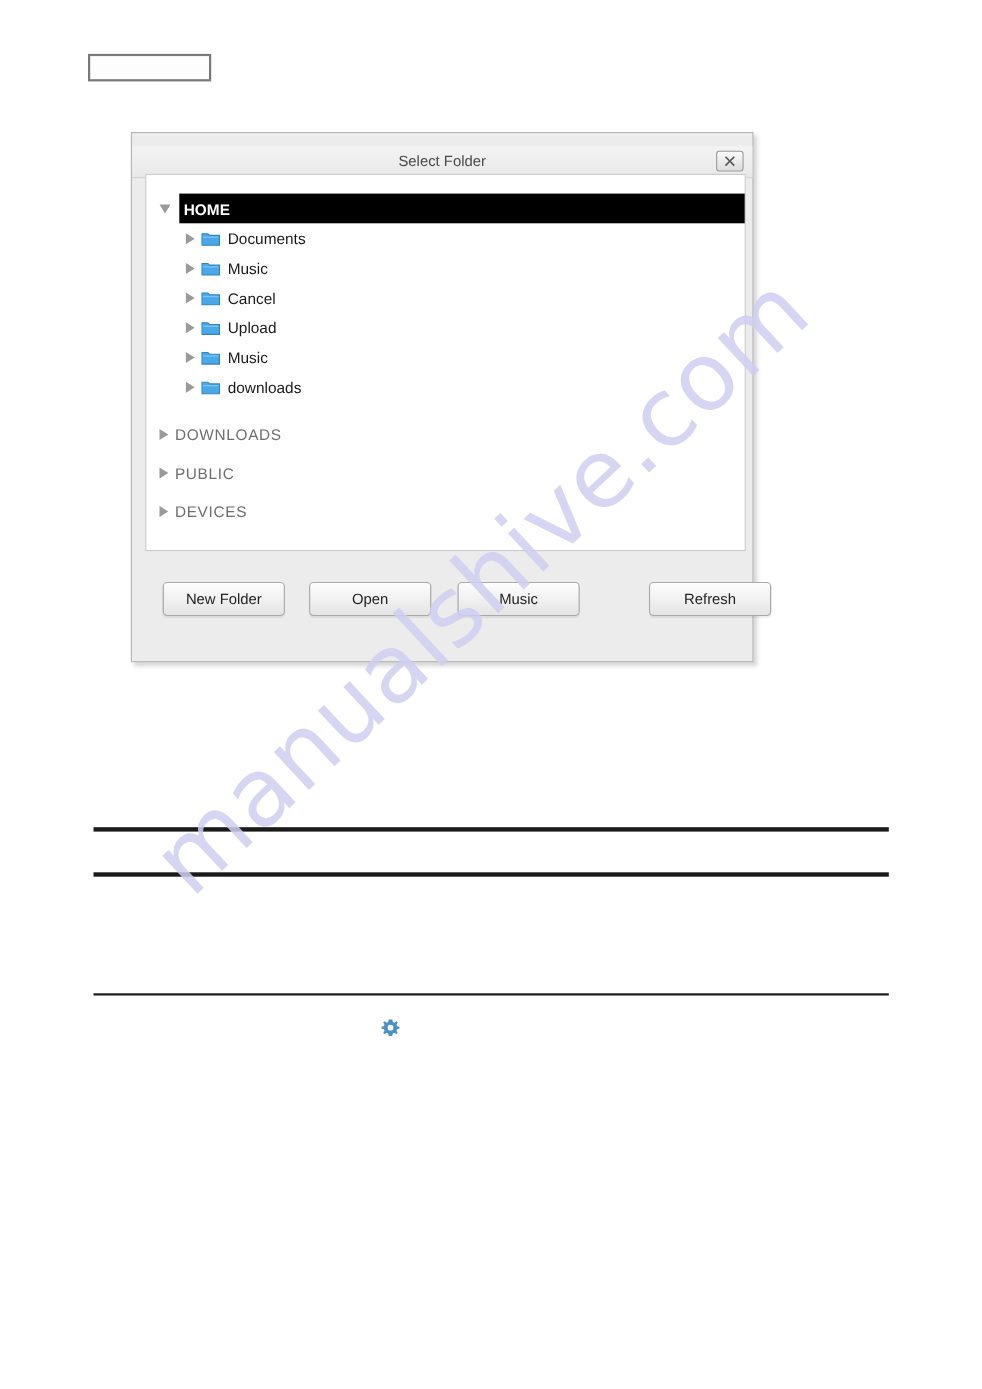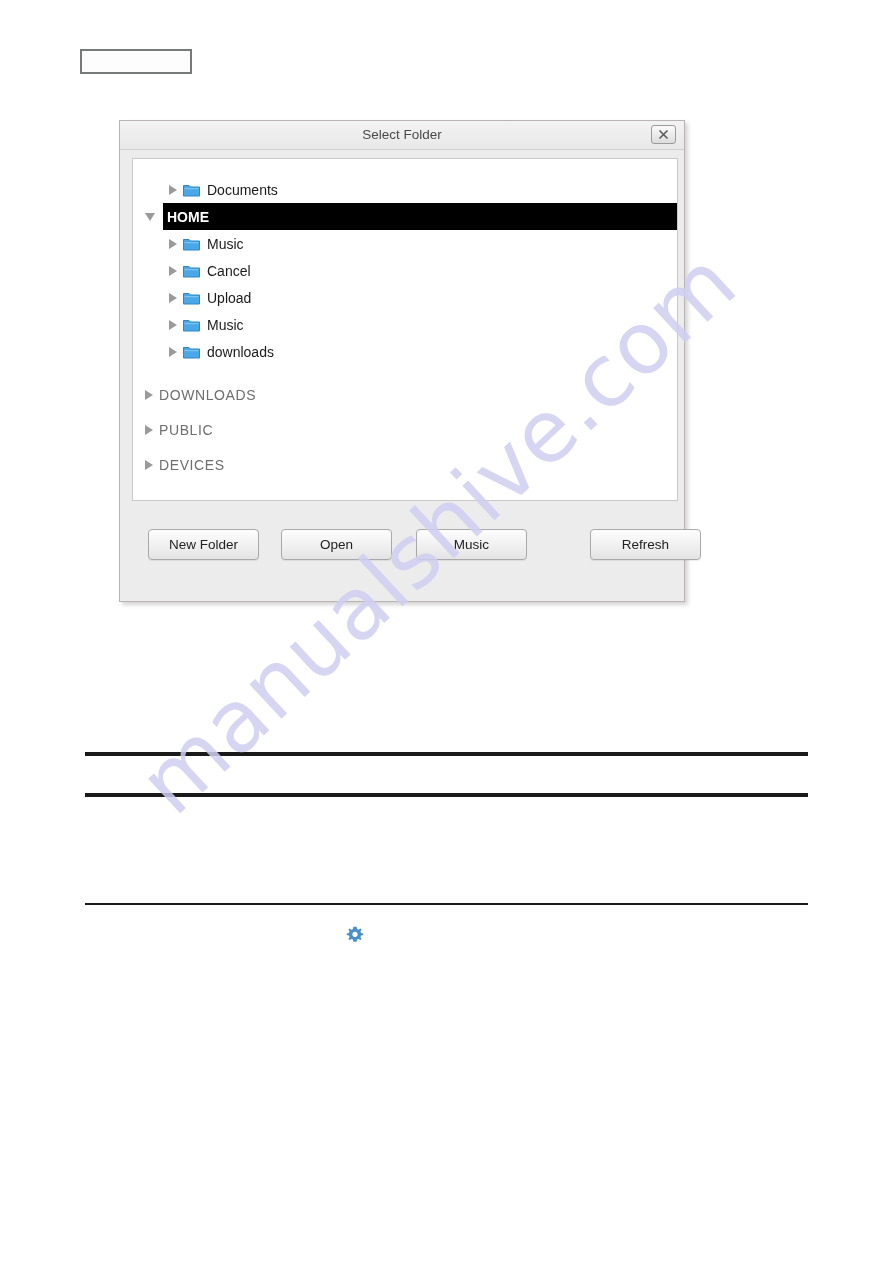--- a/index.html
+++ b/index.html
@@ -66,20 +66,21 @@
     box-sizing: border-box;
     box-shadow: 3px 3px 4px rgba(0,0,0,.17);
     z-index: 3;
   }
   #titlebar {
     position: relative;
     height: 29px;
     background: linear-gradient(to bottom, #f4f3f3 0%, #e9e8e8 100%);
     border-bottom: 1px solid #d3d1d1;
     box-sizing: border-box;
+    margin-top: 12px;
   }
   #title-text {
     position: absolute;
     left: 0;
     right: 0;
     top: 6px;
     text-align: center;
     font-size: 13.5px;
     color: #4a4a4a;
     font-family: "Liberation Sans", sans-serif;
@@ -233,34 +234,34 @@
         <svg width="11" height="11" viewBox="0 0 11 11">
           <path d="M1.5 1.5 L9.5 9.5 M9.5 1.5 L1.5 9.5" stroke="#5a5a5a" stroke-width="1.6" fill="none"></path>
         </svg>
       </span>
     </div>
   </div>
 
   <div id="tree-panel">
     <div style="height:17px;"></div>
 
-    <div class="tree-row child">
-      <span class="twisty right"></span>
-      <span>
-        <svg class="folder-icon" width="17" height="14" viewBox="0 0 17 14">
-          <path d="M0.5 2.5 L0.5 13 L16.5 13 L16.5 4 L7.5 4 L6 2.5 Z" fill="#4aa8e8" stroke="#2f86c4" stroke-width="1"></path>
-          <rect x="1.5" y="5" width="14" height="1.2" fill="#7ec4f0"></rect>
-        </svg>
-      </span>
-      <span>Documents</span>
-    </div>
-
     <div class="tree-row selected">
       <span class="sel-twisty"></span>
       <span class="sel-label">HOME</span>
+    </div>
+
+    <div class="tree-row child">
+      <span class="twisty right"></span>
+      <span>
+        <svg class="folder-icon" width="17" height="14" viewBox="0 0 17 14">
+          <path d="M0.5 2.5 L0.5 13 L16.5 13 L16.5 4 L7.5 4 L6 2.5 Z" fill="#4aa8e8" stroke="#2f86c4" stroke-width="1"></path>
+          <rect x="1.5" y="5" width="14" height="1.2" fill="#7ec4f0"></rect>
+        </svg>
+      </span>
+      <span>Documents</span>
     </div>
 
     <div class="tree-row child">
       <span class="twisty right"></span>
       <span>
         <svg class="folder-icon" width="17" height="14" viewBox="0 0 17 14">
           <path d="M0.5 2.5 L0.5 13 L16.5 13 L16.5 4 L7.5 4 L6 2.5 Z" fill="#4aa8e8" stroke="#2f86c4" stroke-width="1"></path>
           <rect x="1.5" y="5" width="14" height="1.2" fill="#7ec4f0"></rect>
         </svg>
       </span>

